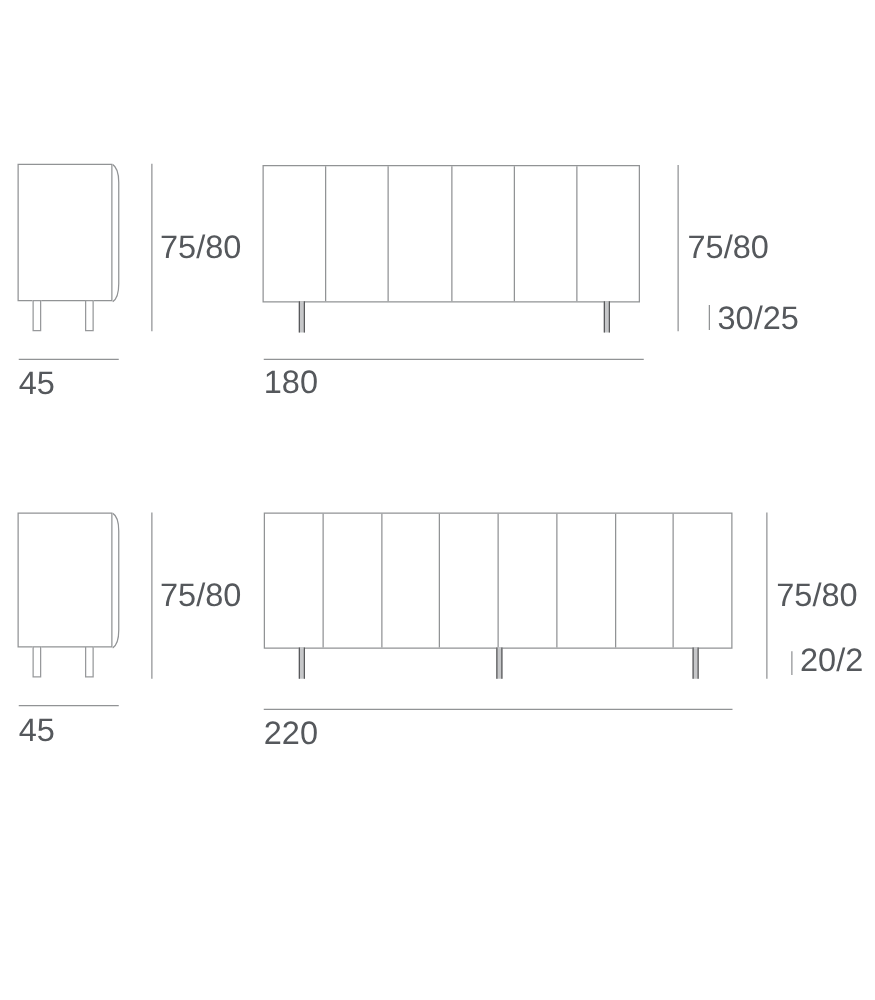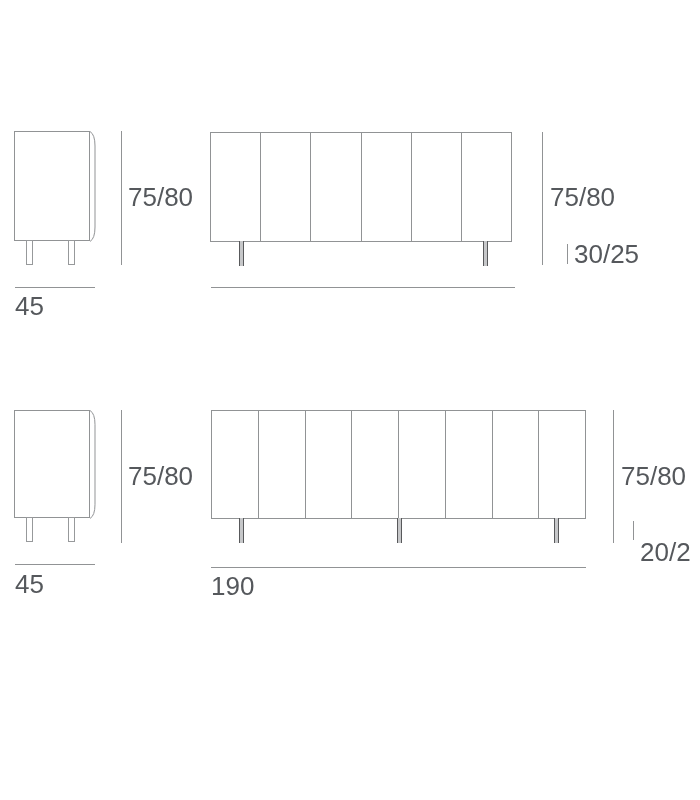--- a/index.html
+++ b/index.html
@@ -101,20 +101,21 @@
     <div class="panel"></div>
     <div class="panel"></div>
     <div class="panel"></div>
     <div class="panel"></div>
     <div class="panel"></div>
   </div>
   <div class="leg-dark" style="left:239px; top:241px;"></div>
   <div class="leg-dark" style="left:483px; top:241px;"></div>
 
   <div class="dim-h" style="left:211px; top:287px; width:304px;"></div>
+  <div class="dim-label centered" style="left:211px; top:291px; width:304px;">180</div>
 
   <div class="dim-v" style="left:542px; top:132px; height:133px;"></div>
   <div class="dim-label" style="left:550px; top:183px;">75/80</div>
 
   <div class="dim-v" style="left:567px; top:244px; height:20px;"></div>
   <div class="dim-label" style="left:574px; top:240px;">30/25</div>
 
   <div class="body-rect" style="left:14px; top:410px; width:76px; height:108px;"></div>
   <svg class="door-svg" style="left:90px; top:410px;" width="6" height="109" viewBox="0 0 6 111" preserveAspectRatio="none">
     <path d="M0,0.5 Q5,3.5 5,15 L5,96 Q5,107.5 0,110.5" fill="none" stroke="#919395" stroke-width="1"></path>
@@ -136,21 +137,21 @@
     <div class="panel"></div>
     <div class="panel"></div>
     <div class="panel"></div>
     <div class="panel"></div>
   </div>
   <div class="leg-dark" style="left:239px; top:518px;"></div>
   <div class="leg-dark" style="left:397px; top:518px;"></div>
   <div class="leg-dark" style="left:554px; top:518px;"></div>
 
   <div class="dim-h" style="left:211px; top:567px; width:375px;"></div>
-  <div class="dim-label centered" style="left:211px; top:572px; width:375px;">190</div>
+  <div class="dim-label centered" style="left:211px; top:572px; width:375px;">220</div>
 
   <div class="dim-v" style="left:613px; top:410px; height:133px;"></div>
   <div class="dim-label" style="left:621px; top:462px;">75/80</div>
 
   <div class="dim-v" style="left:633px; top:521px; height:19px;"></div>
-  <div class="dim-label" style="left:640px; top:538px;">20/2</div>
+  <div class="dim-label" style="left:640px; top:514px;">20/2</div>
 
 </div>
 
 </body></html>

